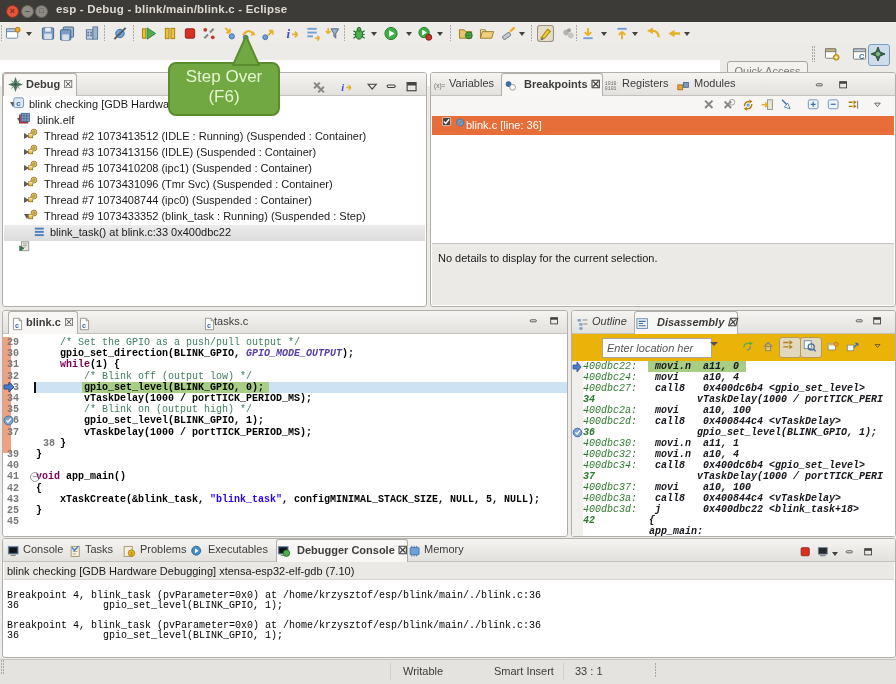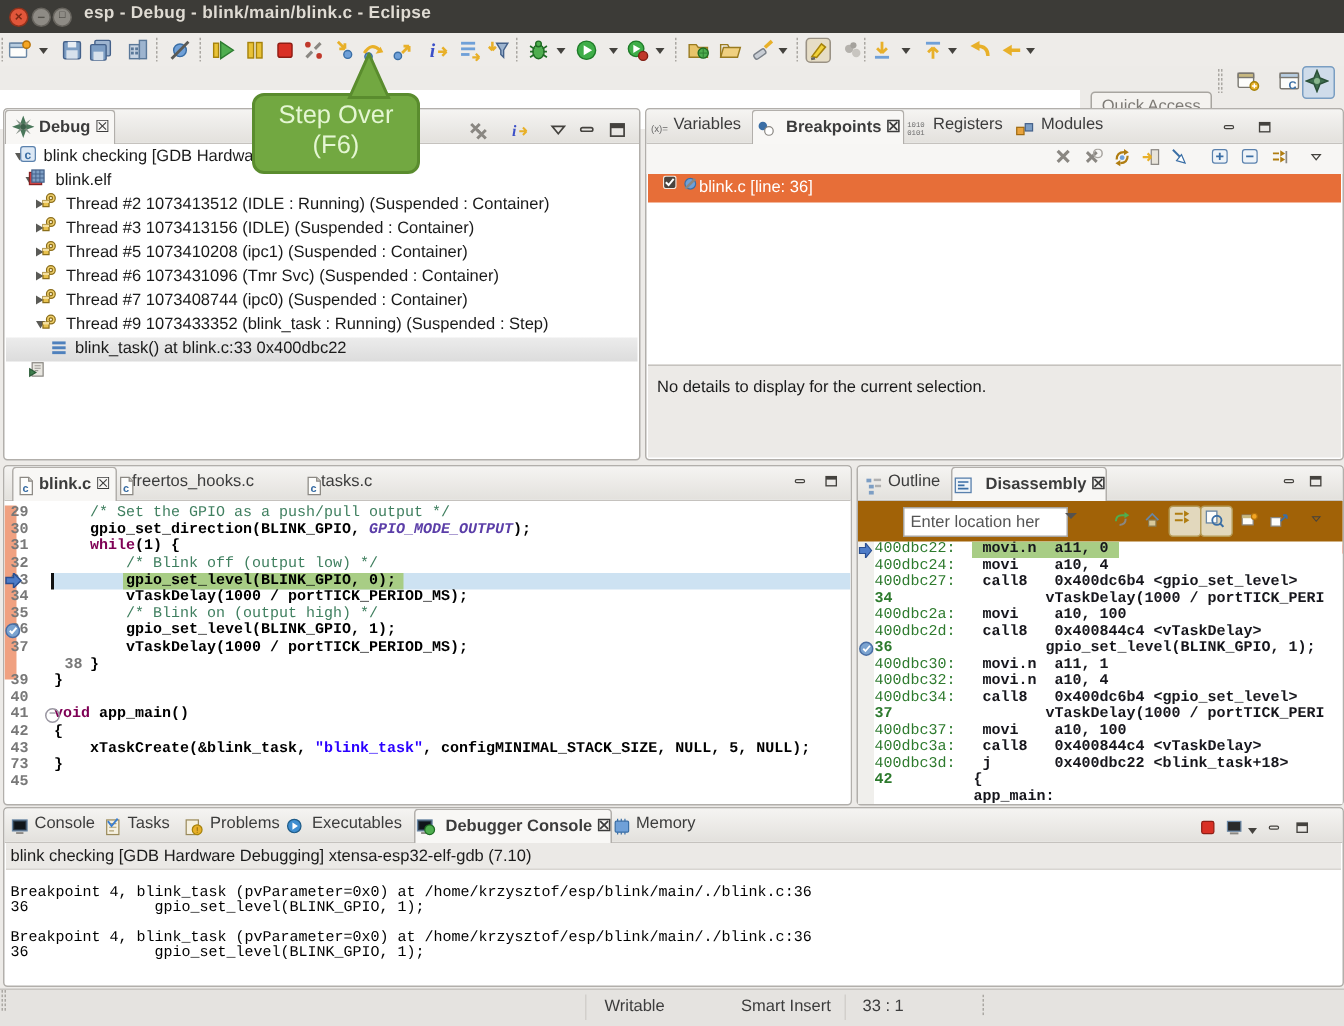--- a/index.html
+++ b/index.html
@@ -734,23 +734,20 @@
   </div>
   <div style="position:absolute;left:1px;top:170px;right:1px;bottom:1px;background:#eceae7;border-top:1px solid #c5c2be;">
     <div style="position:absolute;left:6px;top:8px;font-size:11px;color:#1a1a1a;">No details to display for the current selection.</div>
   </div>
 </div>
 
 <div class="panel" id="editor-panel" style="left:2px;top:310px;width:564px;height:225px;">
   <div class="tabrow">
     <div class="tab active" style="left:5px;width:68px;">
         <span class="lbl" style="left:17px;">blink.c <span style="font-weight:normal">☒</span></span>
-      </div>
-    <div class="tab" style="left:73px;width:112px;">
-        <span class="lbl" style="left:12px;">freertos_hooks.c</span>
       </div>
     <div class="tab" style="left:196px;width:62px;">
         <span class="lbl" style="left:15px;">tasks.c</span>
       </div>
   </div>
   <div id="editor-code">
       <div style="position: absolute; left: 0px; top: 3px; width: 8px; height: 116px; background: rgb(240, 161, 129);"></div>
       <div class="cl ln" style="top: 3px;">29</div>
       <div class="cl" style="left: 33px; top: 3px;">&nbsp;&nbsp;&nbsp;&nbsp;<span class="cm">/* Set the GPIO as a push/pull output */</span></div>
       <div class="cl ln" style="top: 14.2px;">30</div>
@@ -778,48 +775,48 @@
       <div class="cl" style="left: 33px; top: 115px;">}</div>
       <div class="cl ln" style="top: 126.2px;">40</div>
       <div class="cl" style="left: 33px; top: 126.2px;"></div>
       <div class="cl ln" style="top: 137.4px;">41</div>
       <div class="cl" style="left: 33px; top: 137.4px;"><span class="kw">void</span> <span class="fn">app_main</span>()</div>
       <div style="position: absolute; left: 27px; top: 138.4px; width: 8px; height: 8px; border: 1px solid rgb(154, 151, 162); border-radius: 50%; color: rgb(154, 151, 162); font-size: 8px; line-height: 7px; text-align: center;">−</div>
       <div class="cl ln" style="top: 148.6px;">42</div>
       <div class="cl" style="left: 33px; top: 148.6px;">{</div>
       <div class="cl ln" style="top: 159.8px;">43</div>
       <div class="cl" style="left: 33px; top: 159.8px;">&nbsp;&nbsp;&nbsp;&nbsp;<span class="fn">xTaskCreate</span>(&amp;blink_task, <span class="str">"blink_task"</span>, configMINIMAL_STACK_SIZE, NULL, 5, NULL);</div>
-      <div class="cl ln" style="top: 171px;">73</div>
+      <div class="cl ln" style="top: 171px;">25</div>
       <div class="cl" style="left: 33px; top: 171px;">}</div>
       <div class="cl ln" style="top: 182.2px;">45</div>
       <div class="cl" style="left: 33px; top: 182.2px;"></div>
       <div style="position: absolute; left: 0px; top: 48.3px; width: 12px; height: 10px;">
         <svg width="12" height="10" style="display:block">
           <polygon points="1,3 6,3 6,0 11,5 6,10 6,7 1,7" fill="#4e7cc8" stroke="#2a4f92" stroke-width="1"></polygon>
         </svg>
       </div>
       <div style="position: absolute; left: 0px; top: 81.4px; width: 12px; height: 11px;">
         <svg width="12" height="11" style="display:block">
           <circle cx="5.5" cy="5.5" r="4.5" fill="#7ba3d0" stroke="#4a6fa5"></circle>
           <path d="M3.5 5.5 L5 7 L8 3.5" stroke="#fff" stroke-width="1.3" fill="none"></path>
         </svg>
       </div>
     </div>
 </div>
 
-<div class="panel" id="disasm-panel" style="left:571px;top:310px;width:323px;height:225px;">
+<div class="panel" id="disasm-panel" style="left:571px;top:310px;width:323px;height:225px;font-style:italic;">
   <div class="tabrow" style="height:22px;">
     <div class="tab" style="left:2px;width:60px;">
         <span class="lbl" style="left:18px;">Outline</span>
       </div>
     <div class="tab active" style="left:62px;width:102px;">
         <span class="lbl" style="left:22px;">Disassembly ☒</span>
       </div>
   </div>
-  <div style="position:absolute;left:0;top:23px;right:0;height:29px;background:#a16207;border-bottom:6px solid #ef4444;">
+  <div style="position:absolute;left:0;top:23px;right:0;height:29px;background:#eab308;border-bottom:6px solid #ef4444;">
     <div style="position:absolute;left:30px;top:4px;width:104px;height:18px;background:#fff;border:1px solid #a8a5a0;font-size:11px;color:#555;line-height:18px;padding-left:4px;overflow:hidden;white-space:nowrap;">Enter location her</div>
     <div style="position:absolute;left:138px;top:8px;width:0;height:0;border-left:4px solid transparent;border-right:4px solid transparent;border-top:4.5px solid #55524e;"></div>
   </div>
   <div id="disasm-code">
       <div style="position: absolute; left: 76px; top: 0px; width: 98px; height: 11px; background: rgb(168, 205, 133);"></div>
       <div class="dl" style="top: 0px;"><span style="font-weight:normal">400dbc22:&nbsp;&nbsp;&nbsp;</span><span style="color:#16161c">movi.n&nbsp;&nbsp;a11,&nbsp;0</span></div>
       <div class="dl" style="top: 11px;"><span style="font-weight:normal">400dbc24:&nbsp;&nbsp;&nbsp;</span><span style="color:#16161c">movi&nbsp;&nbsp;&nbsp;&nbsp;a10,&nbsp;4</span></div>
       <div class="dl" style="top: 22px;"><span style="font-weight:normal">400dbc27:&nbsp;&nbsp;&nbsp;</span><span style="color:#16161c">call8&nbsp;&nbsp;&nbsp;0x400dc6b4&nbsp;&lt;gpio_set_level&gt;</span></div>
       <div class="dl dsrc" style="top: 33px;"><span style="color:#2d7a2d">34</span><span style="color:#16161c">&nbsp;&nbsp;&nbsp;&nbsp;&nbsp;&nbsp;&nbsp;&nbsp;&nbsp;&nbsp;&nbsp;&nbsp;&nbsp;&nbsp;&nbsp;&nbsp;&nbsp;vTaskDelay(1000&nbsp;/&nbsp;portTICK_PERI</span></div>
       <div class="dl" style="top: 44px;"><span style="font-weight:normal">400dbc2a:&nbsp;&nbsp;&nbsp;</span><span style="color:#16161c">movi&nbsp;&nbsp;&nbsp;&nbsp;a10,&nbsp;100</span></div>

